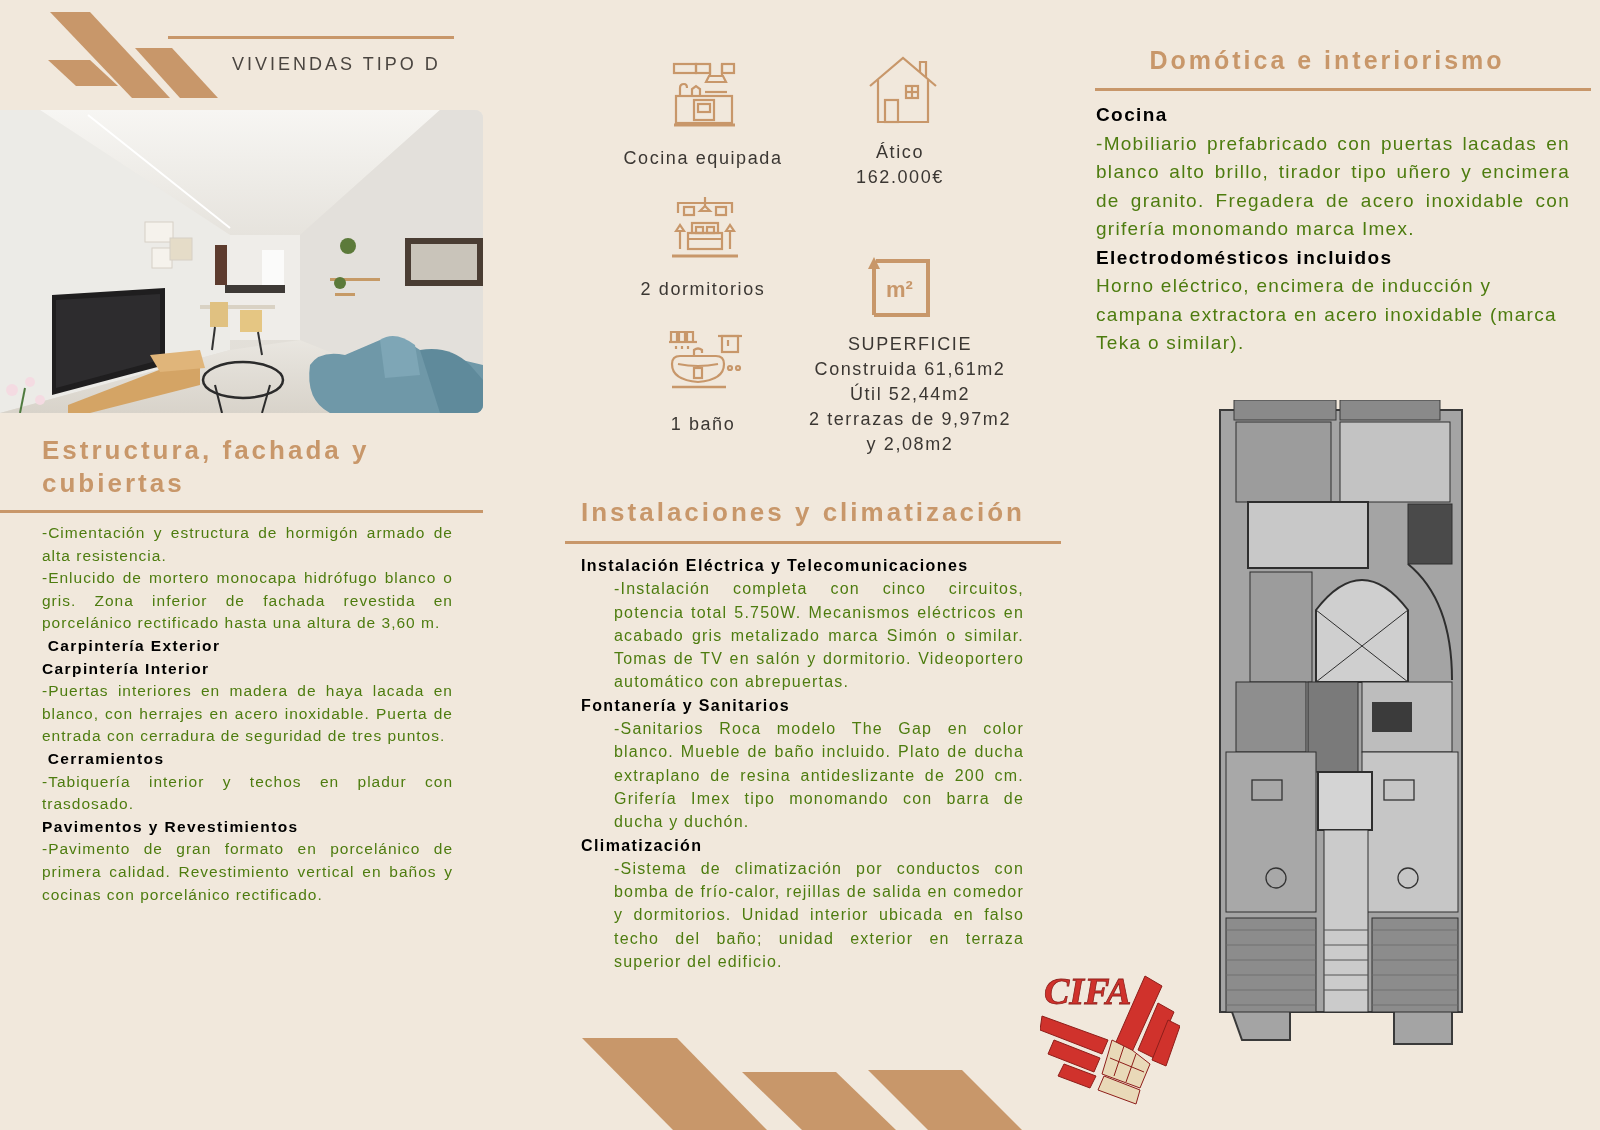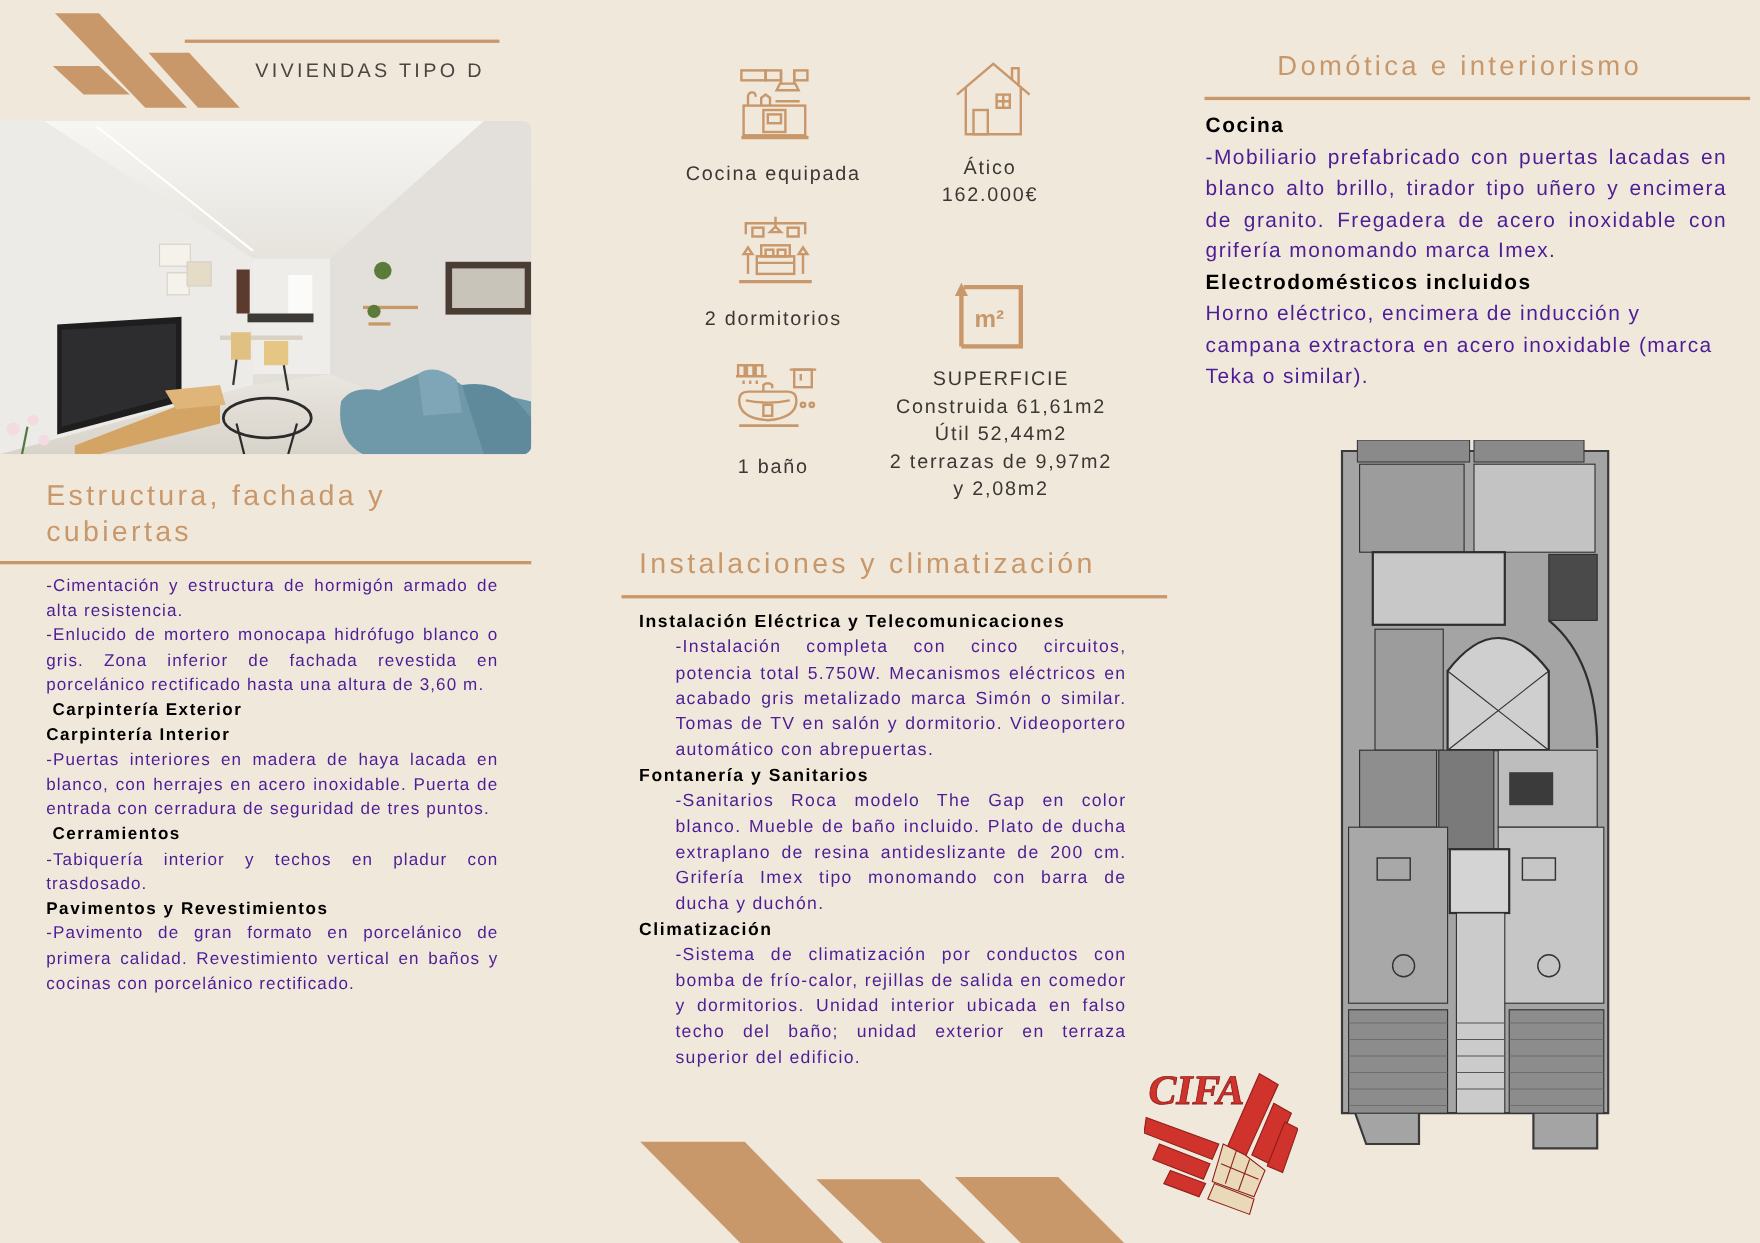--- a/index.html
+++ b/index.html
@@ -18,28 +18,28 @@
 
   
   #photo {
     left: 0; top: 110px; width: 483px; height: 303px;
     border-radius: 0 8px 8px 0; overflow: hidden;
     background: linear-gradient(160deg, #f4f2ee 0%, #e8e5df 40%, #dcd8d1 100%);
   }
 
   
   .sec-title {
-    font-weight: normal; color: #c8976a; letter-spacing: 3px; line-height: 33px;
+    font-weight: bold; color: #c8976a; letter-spacing: 3px; line-height: 33px;
   }
   .sec-rule { height: 3px; background: #c8976a; }
 
   
   .txt {
     font-size: 15.5px; line-height: 22.6px; letter-spacing: 1px;
-    text-align: justify; color: #4c1d95;
+    text-align: justify; color: #4d7c0f;
   }
   .sub {
     font-weight: bold; font-size: 15.5px; letter-spacing: 1.4px; color: #000000; line-height: 22.6px;
   }
 
   #col1 { left: 42px; top: 522px; width: 411px; }
   #col2 { left: 581px; top: 554px; width: 443px; }
   #col3 { left: 1096px; top: 101px; width: 474px; }
   #col3 .txt { font-size: 19px; line-height: 28.5px; letter-spacing: 1.3px; }
   #col3 .sub { font-size: 19px; line-height: 28.5px; letter-spacing: 1.4px; }

